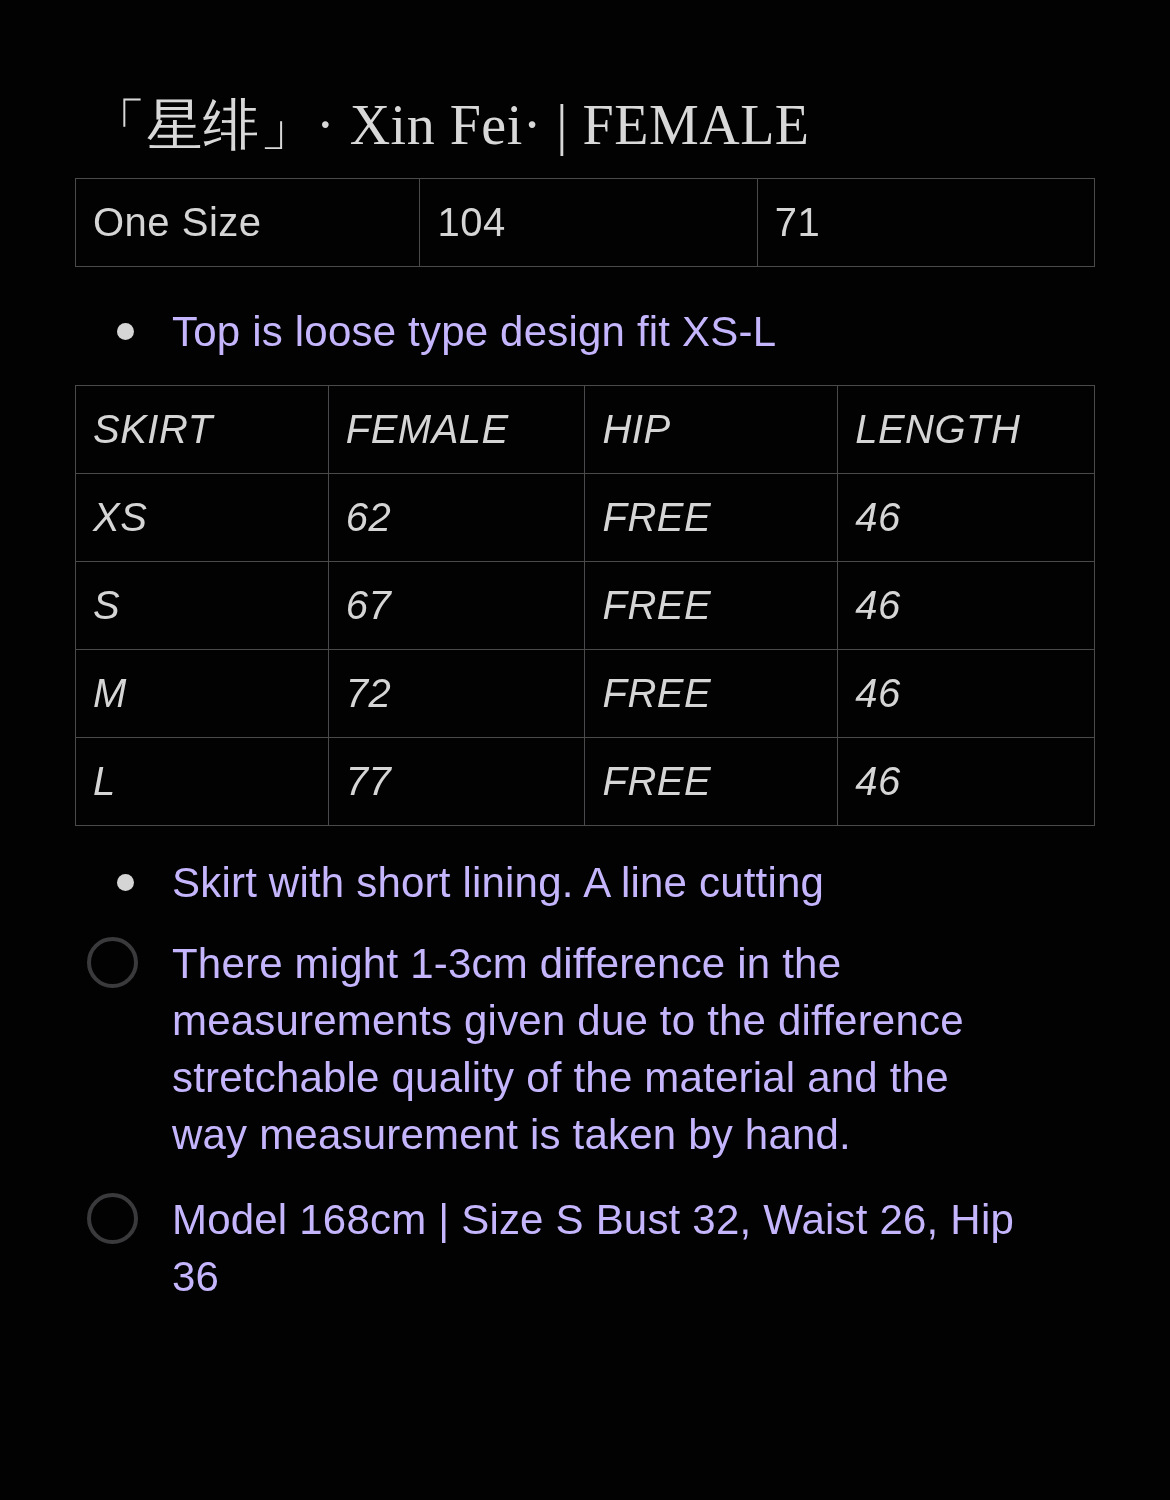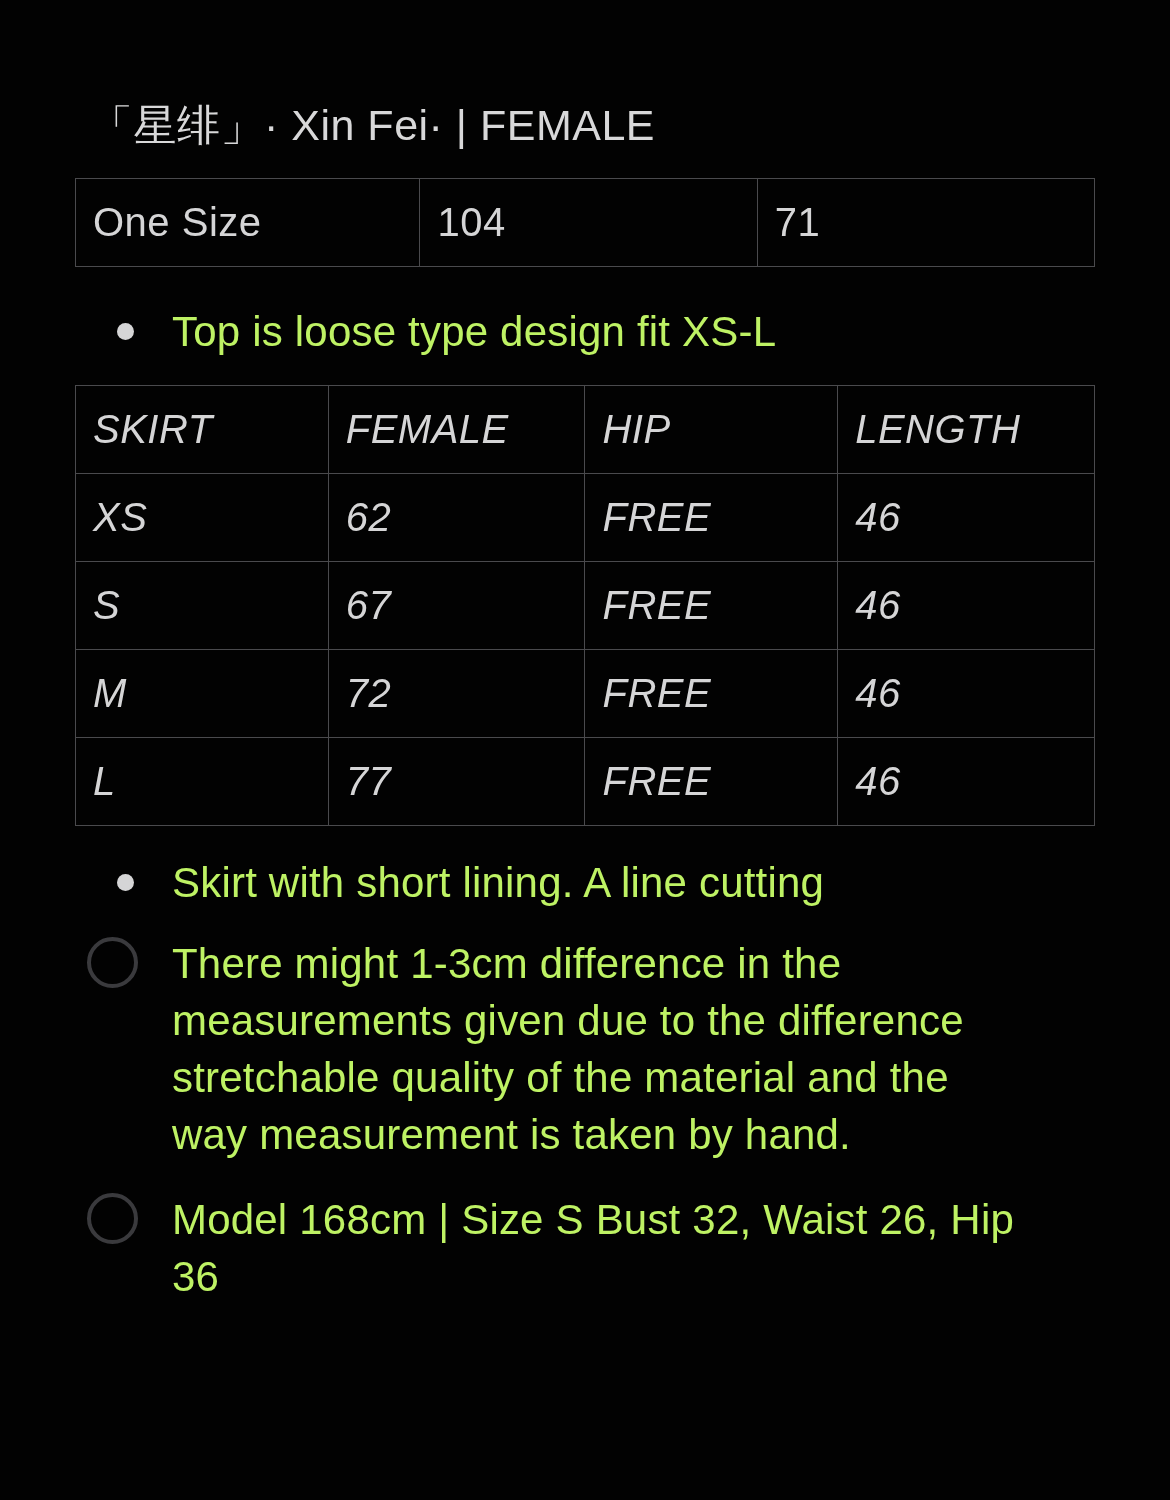--- a/index.html
+++ b/index.html
@@ -7,26 +7,27 @@
     width: 1170px; height: 1500px;
     background: #020202;
     color: #d5d5d6;
     font-family: "Liberation Sans", "DejaVu Sans", sans-serif;
     overflow: hidden;
   }
   .page { padding: 100px 75px 0 75px; }
 
   .title {
     margin: 0 0 0 15px;
-    font-size: 43px;
+    font-size: 56px;
     font-weight: 400;
     line-height: 50px;
     letter-spacing: 0.5px;
     color: #d8d8d9;
     white-space: nowrap;
+    font-family: Liberation Serif, serif;
   }
 
   table.size-table {
     width: 100%;
     border-collapse: collapse;
     table-layout: fixed;
   }
   table.top-table { margin-top: 28px; }
   table.skirt-table { margin-top: 25px; font-style: italic; }
   .size-table th, .size-table td {
@@ -63,21 +64,21 @@
     border: 4.5px solid #3a3a3d;
     background: transparent;
     margin: 2px 0 0 12px;
   }
   .note-text {
     flex: 1 1 auto;
     font-size: 42px;
     font-weight: 400;
     line-height: 57px;
     letter-spacing: 0.2px;
-    color: #bef264;
+    color: #c4b5fd;
   }
 </style>
 </head>
 <body>
 
 <div class="page">
 
   <h1 class="title">「星绯」· Xin Fei· | FEMALE</h1>
 
   <table class="size-table top-table">

